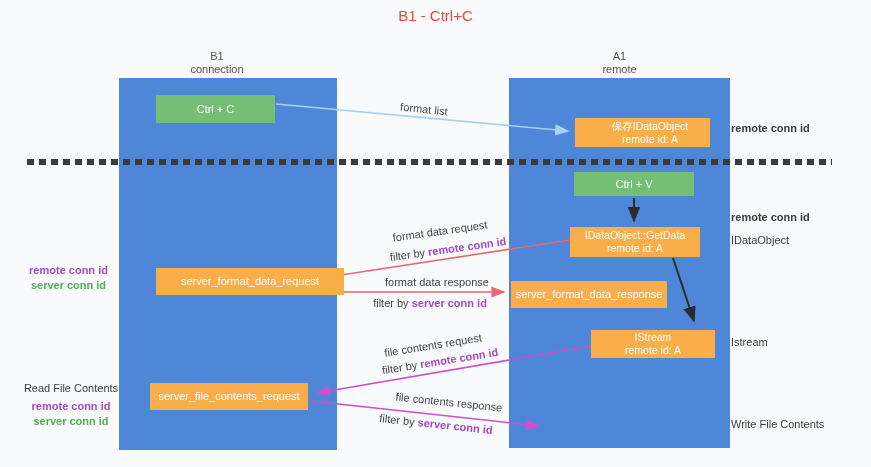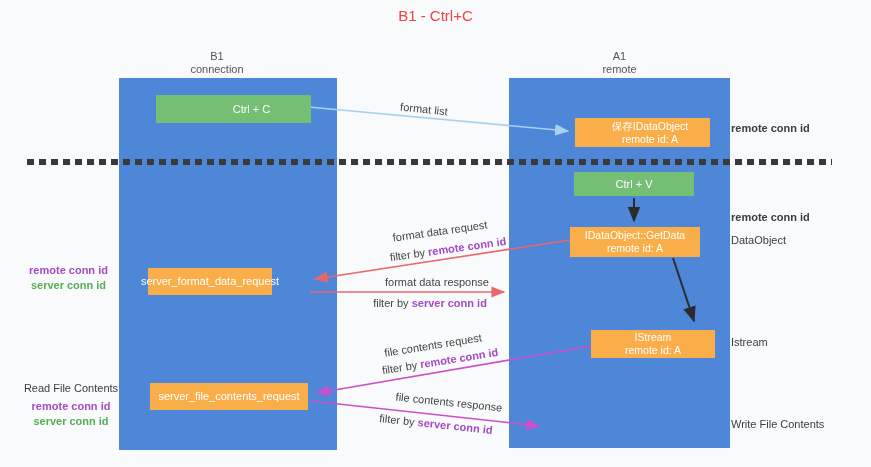--- a/index.html
+++ b/index.html
@@ -69,42 +69,45 @@
 
     <path d="M276,104 L568,131" stroke="#A7D1F0" stroke-width="1.6" fill="none" marker-end="url(#m-blue)"></path>
     <path d="M634,198 L634,221" stroke="#2b2b2b" stroke-width="2" fill="none" marker-end="url(#m-black)"></path>
     <path d="M673,258 L694,321" stroke="#2b2b2b" stroke-width="2" fill="none" marker-end="url(#m-black)"></path>
     <path d="M570,240 L315,279" stroke="#E8696B" stroke-width="1.6" fill="none" marker-end="url(#m-red)"></path>
     <path d="M310,292 L504,292" stroke="#E8696B" stroke-width="1.6" fill="none" marker-end="url(#m-red)"></path>
     <path d="M591,346 L317,393" stroke="#CC4FCC" stroke-width="1.6" fill="none" marker-end="url(#m-mag)"></path>
     <path d="M311,401 L539,426" stroke="#CC4FCC" stroke-width="1.6" fill="none" marker-end="url(#m-mag)"></path>
   </svg>
 
-  <div class="abs node green" style="left:156px;top:95px;width:119px;height:28px;padding-left:36px;">
+  <div class="abs node green" style="left:156px;top:95px;width:119px;height:28px;">
     <span>Ctrl + C</span>
   </div>
 
   <div class="abs node orange two-line" style="left:575px;top:118px;width:120px;height:29px;padding-left:15px;">
     <span>保存IDataObject</span>
     <span>remote id: A</span>
   </div>
 
   <div class="abs node green" style="left:574px;top:172px;width:120px;height:24px;">
     <span>Ctrl + V</span>
   </div>
 
   <div class="abs node orange two-line" style="left:570px;top:227px;width:130px;height:30px;text-align:center;">
     <span>IDataObject::GetData</span>
     <span>remote id: A</span>
   </div>
 
-  <div class="abs node orange" style="left:148px;top:268px;width:124px;height:27px;">
+  <div class="abs node orange" style="left:156px;top:268px;width:188px;height:27px;">
     <span>server_format_data_request</span>
   </div>
 
+  <div class="abs node orange" style="left:511px;top:281px;width:156px;height:27px;">
+    <span>server_format_data_response</span>
+  </div>
 
   <div class="abs node orange two-line" style="left:591px;top:330px;width:124px;height:28px;">
     <span>IStream</span>
     <span>remote id: A</span>
   </div>
 
   <div class="abs node orange" style="left:150px;top:383px;width:158px;height:27px;">
     <span>server_file_contents_request</span>
   </div>
 
@@ -137,17 +140,17 @@
   </div>
 
   <div class="abs side side-block" style="left:16px;top:381px;width:110px;">
     <div>Read File Contents</div>
     <div class="purple" style="margin-top:3px;">remote conn id</div>
     <div class="greenlbl">server conn id</div>
   </div>
 
   <div class="abs side purple" style="left:731px;top:122px;">remote conn id</div>
   <div class="abs side purple" style="left:731px;top:211px;">remote conn id</div>
-  <div class="abs side" style="left:731px;top:234px;">DataObject</div>
+  <div class="abs side" style="left:731px;top:234px;">IDataObject</div>
   <div class="abs side" style="left:731px;top:336px;">Istream</div>
   <div class="abs side" style="left:731px;top:418px;">Write File Contents</div>
 
 </div>
 
 </body></html>

